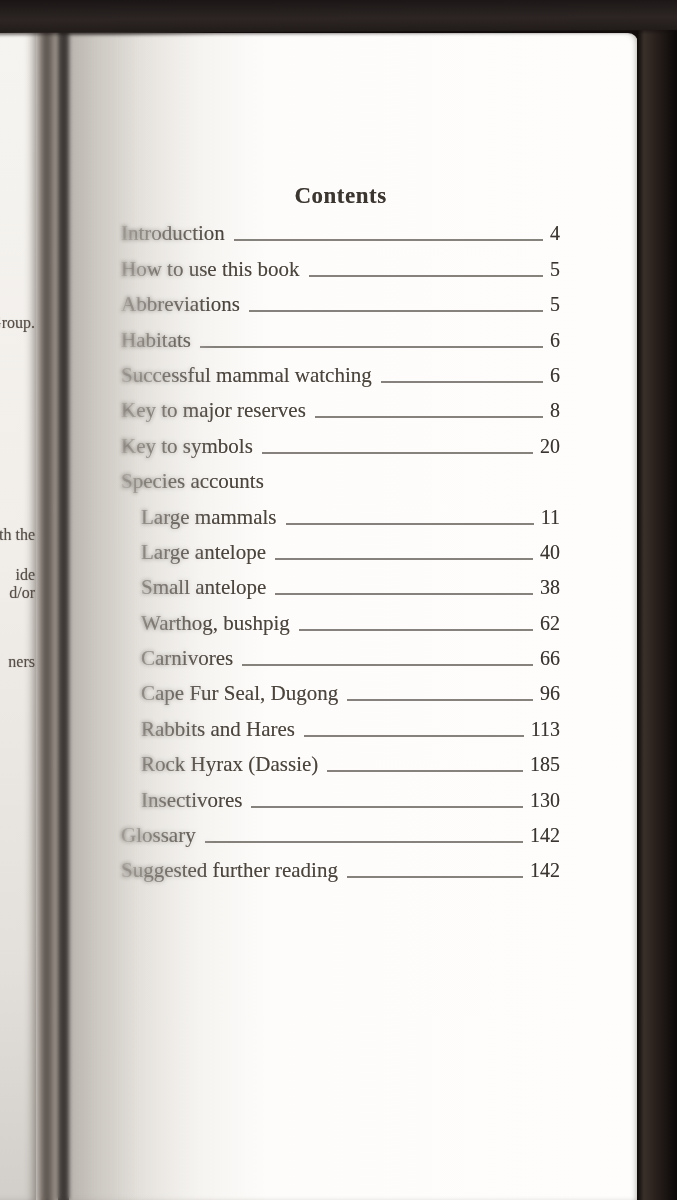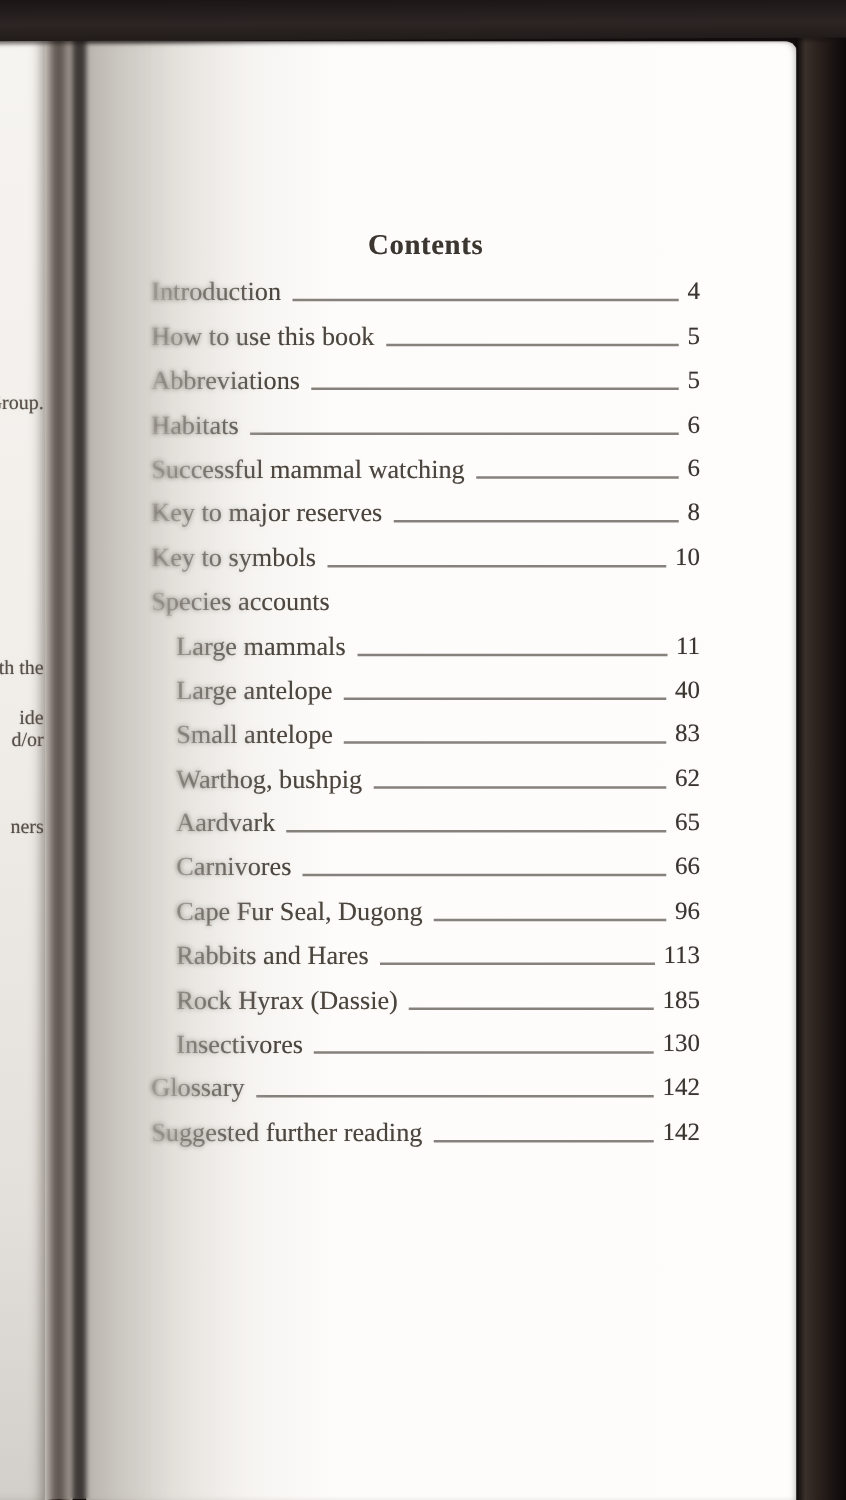--- a/index.html
+++ b/index.html
@@ -145,51 +145,46 @@
         <span class="num">6</span>
       </div>
       <div class="row lvl0">
         <span class="lbl">Key to major reserves</span>
         <div class="leader"></div>
         <span class="num">8</span>
       </div>
       <div class="row lvl0">
         <span class="lbl">Key to symbols</span>
         <div class="leader"></div>
-        <span class="num">10</span>
+        <span class="num">20</span>
       </div>
       <div class="row lvl0 no-leader">
         <span class="lbl">Species accounts</span>
         <div class="leader"></div>
         <span class="num"></span>
       </div>
       <div class="row lvl1">
         <span class="lbl">Large mammals</span>
         <div class="leader"></div>
         <span class="num">11</span>
       </div>
       <div class="row lvl1">
         <span class="lbl">Large antelope</span>
         <div class="leader"></div>
         <span class="num">40</span>
       </div>
       <div class="row lvl1">
         <span class="lbl">Small antelope</span>
         <div class="leader"></div>
-        <span class="num">83</span>
+        <span class="num">38</span>
       </div>
       <div class="row lvl1">
         <span class="lbl">Warthog, bushpig</span>
         <div class="leader"></div>
         <span class="num">62</span>
-      </div>
-      <div class="row lvl1">
-        <span class="lbl">Aardvark</span>
-        <div class="leader"></div>
-        <span class="num">65</span>
       </div>
       <div class="row lvl1">
         <span class="lbl">Carnivores</span>
         <div class="leader"></div>
         <span class="num">66</span>
       </div>
       <div class="row lvl1">
         <span class="lbl">Cape Fur Seal, Dugong</span>
         <div class="leader"></div>
         <span class="num">96</span>

